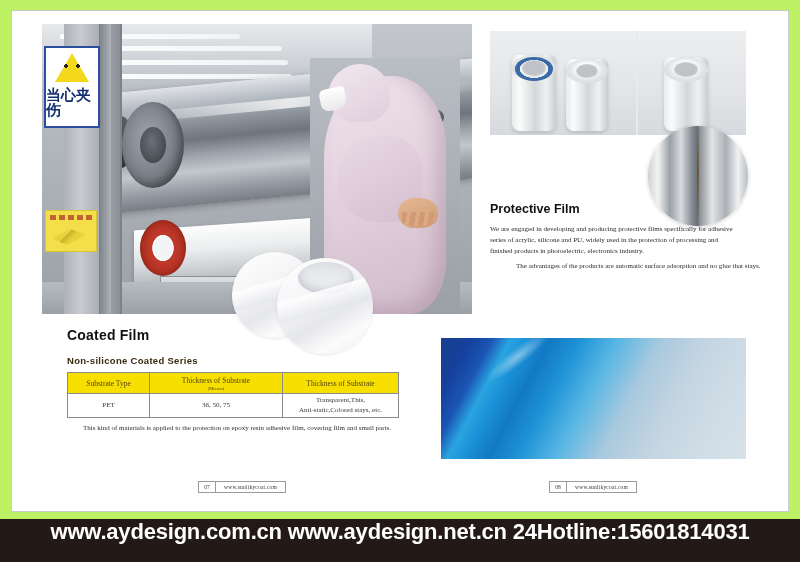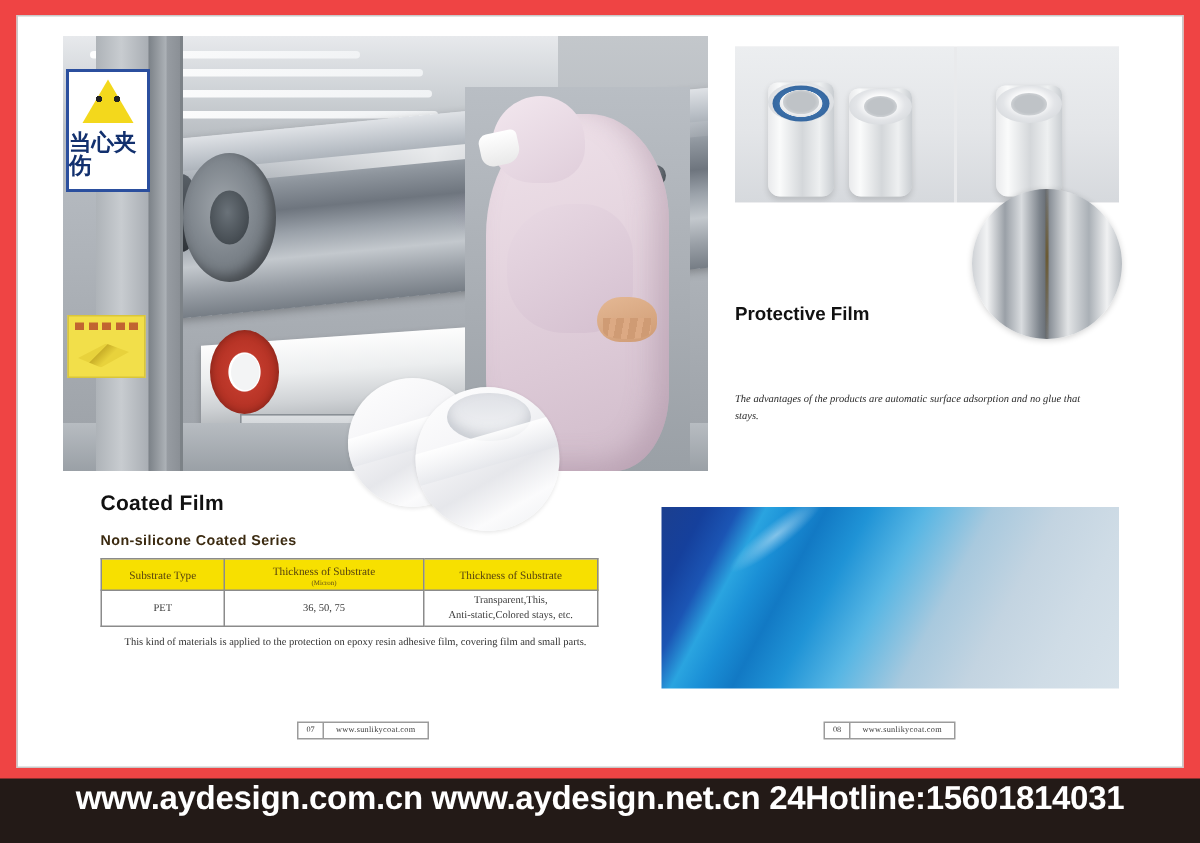--- a/index.html
+++ b/index.html
@@ -5,21 +5,21 @@
   * { box-sizing: border-box; margin: 0; padding: 0; }
   html, body {
     width: 800px; height: 562px;
     background: #ffffff;
     font-family: "Liberation Sans", sans-serif;
     overflow: hidden;
   }
   #page {
     position: relative;
     width: 800px; height: 562px;
-    background: #ef4444;
+    background: #bef264;
   }
   
   .page-border {
     position: absolute;
     left: 11px; top: 10px;
     width: 778px; height: 502px;
     border: 1px solid #c9c9c9;
     background: #ffffff;
   }
 
@@ -333,23 +333,23 @@
   .prot-title {
     position: absolute; left: 490px; top: 202px;
     font-size: 12.5px; font-weight: bold; color: #111111;
   }
   .prot-p1 {
     position: absolute; left: 490px; top: 224px; width: 246px;
     font-family: "Liberation Serif", serif;
     font-size: 7px; line-height: 1.55; color: #2b2b2b;
   }
   .prot-p2 {
-    position: absolute; left: 490px; top: 261px; width: 246px;
+    position: absolute; left: 516px; top: 261px; width: 246px;
     font-family: "Liberation Serif", serif;
-    font-size: 7px; line-height: 1.55; color: #2b2b2b; font-style: italic;
+    font-size: 7px; line-height: 1.55; color: #2b2b2b;
   }
 
   
   .blue-photo {
     position: absolute; left: 441px; top: 338px;
     width: 305px; height: 121px;
     background:
       linear-gradient(118deg,
         #1b3f8f 0%, #15409c 8%, #1b55b4 14%, #2aa4e0 19%,
         #1a8fd6 24%, #1279c4 30%, #1f93d6 38%, #57b6e4 48%,
@@ -512,20 +512,21 @@
         <div class="roll-core"></div>
       </div>
     </div>
   </div>
 
   <div class="silver-circle">
     <div class="silver-seam"></div>
   </div>
 
   <div class="prot-title">Protective Film</div>
+  <div class="prot-p1">We are engaged in developing and producing protective films specifically for adhesive series of acrylic, silicone and PU, widely used in the protection of processing and finished products in photoelectric, electronics industry.</div>
   <div class="prot-p2">The advantages of the products are automatic surface adsorption and no glue that stays.</div>
 
   <div class="blue-photo">
     <div class="blue-photo-streak"></div>
   </div>
 
   <div class="pfoot pfoot-left">
     <div class="pfoot-num">07</div>
     <div class="pfoot-url">www.sunlikycoat.com</div>
   </div>

